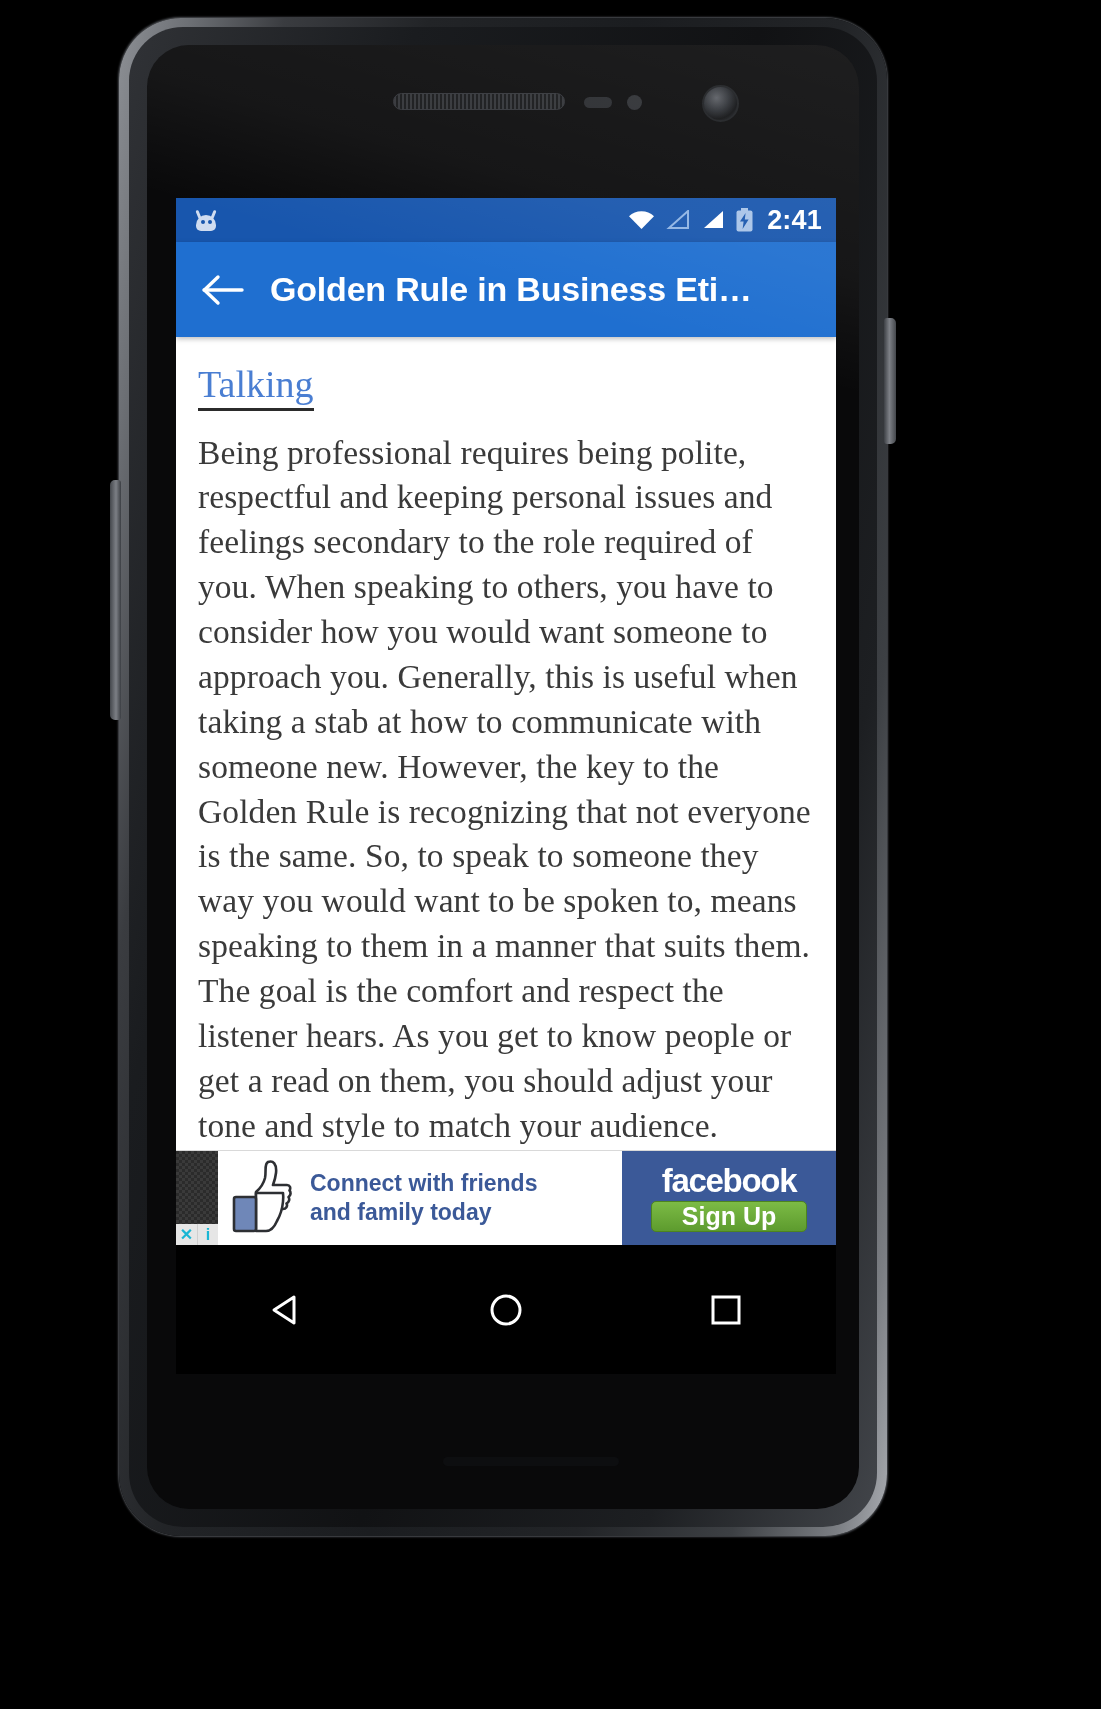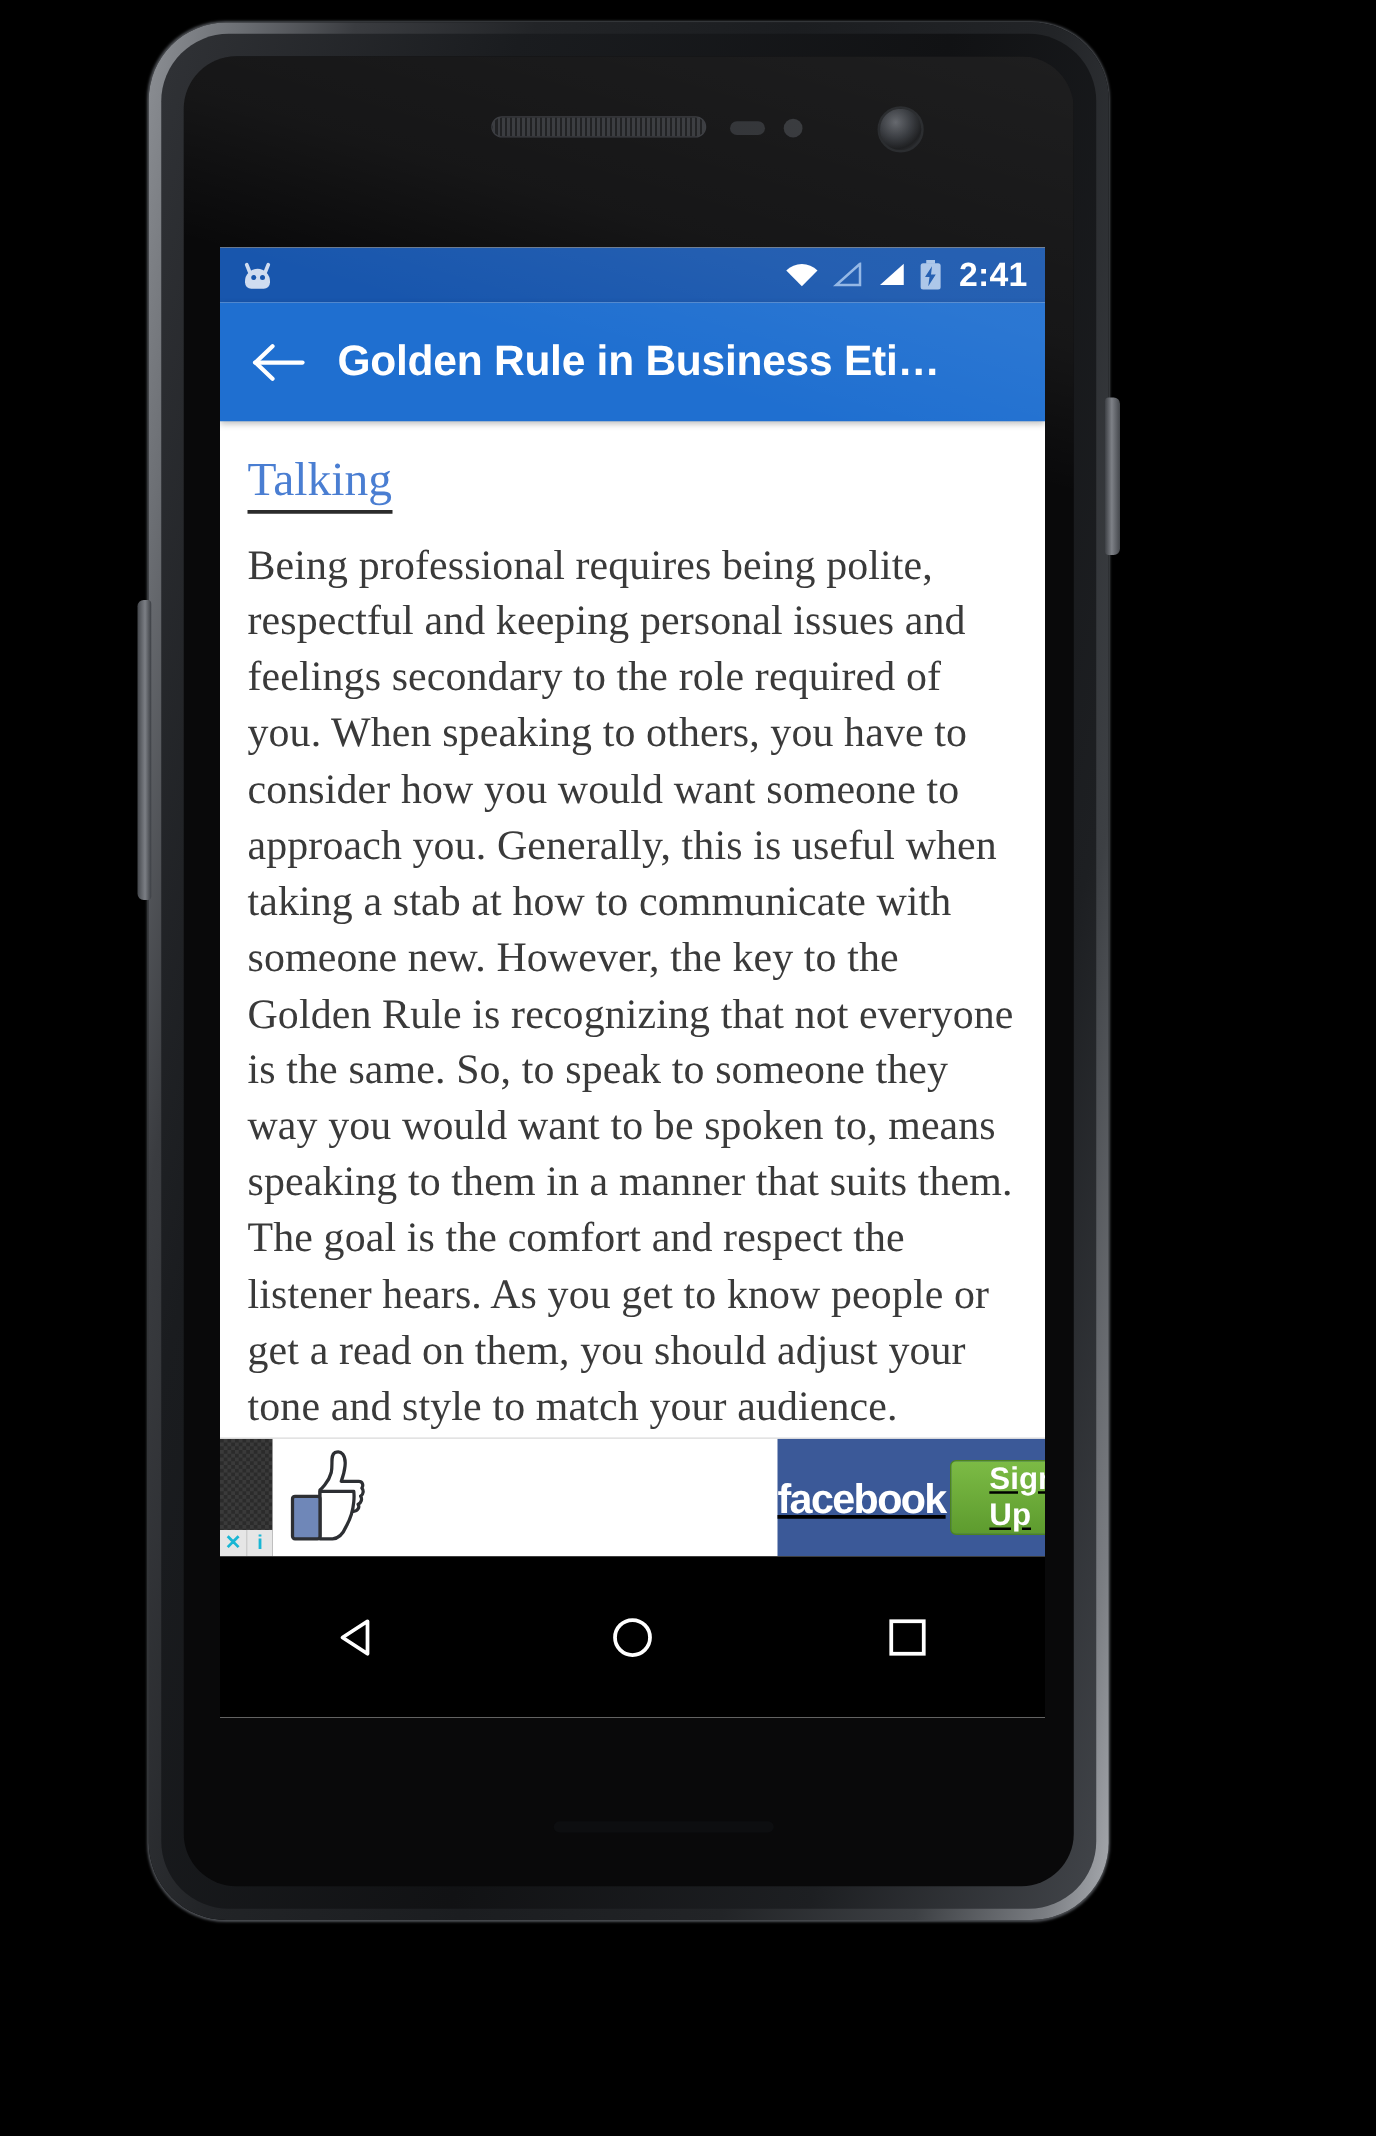--- a/index.html
+++ b/index.html
@@ -275,25 +275,25 @@
     font-size: 23px;
     font-weight: 700;
     line-height: 1.28;
   }
 
   .ad-fb {
     width: 214px;
     flex: 0 0 auto;
     background: #3b5998;
     display: flex;
-    flex-direction: row;
+    flex-direction: column;
     align-items: center;
+    justify-content: center;
     gap: 4px;
     padding: 6px 0;
-    text-decoration: underline;
   }
   .fb-word {
     color: #ffffff;
     font-family: "Liberation Sans", sans-serif;
     font-size: 33px;
     font-weight: 700;
     letter-spacing: -1.3px;
     line-height: 1;
   }
   .fb-signup {
@@ -431,20 +431,24 @@
       </div>
 
       <div class="ad-main">
         <span class="thumb-icon">
           <svg width="62" height="74" viewBox="0 0 62 74">
             <path d="M26 72 L26 33 C26 33 33 27 35 19 C36.5 12 34 5 38 3 C43 1 47 5 46 14 C45.5 19 43 26 43 26 L57 26 C60 26 61 29 59.5 31.5 C61 33 61 36.5 58.5 38 C60 40 59 43.5 56.5 44.5 C58 47 56 50 53 50 L40 50" fill="#ffffff" stroke="#2d2f33" stroke-width="2.6" stroke-linejoin="round"></path>
             <path d="M26 72 L26 34 L53 34 C53 34 55 48 47 62 C44 69 40 72 36 72 Z" fill="#ffffff" stroke="#2d2f33" stroke-width="2.6" stroke-linejoin="round"></path>
             <rect x="4" y="38" width="22" height="34" rx="2" fill="#6f87b8" stroke="#2d2f33" stroke-width="2.6"></rect>
           </svg>
         </span>
+        <div class="ad-copy">
+          <div>Connect with friends</div>
+          <div>and family today</div>
+        </div>
       </div>
 
       <div class="ad-fb">
         <div class="fb-word">facebook</div>
         <div class="fb-signup">Sign Up</div>
       </div>
     </div>
 
     <div class="navbar">
       <div class="nav-key">

